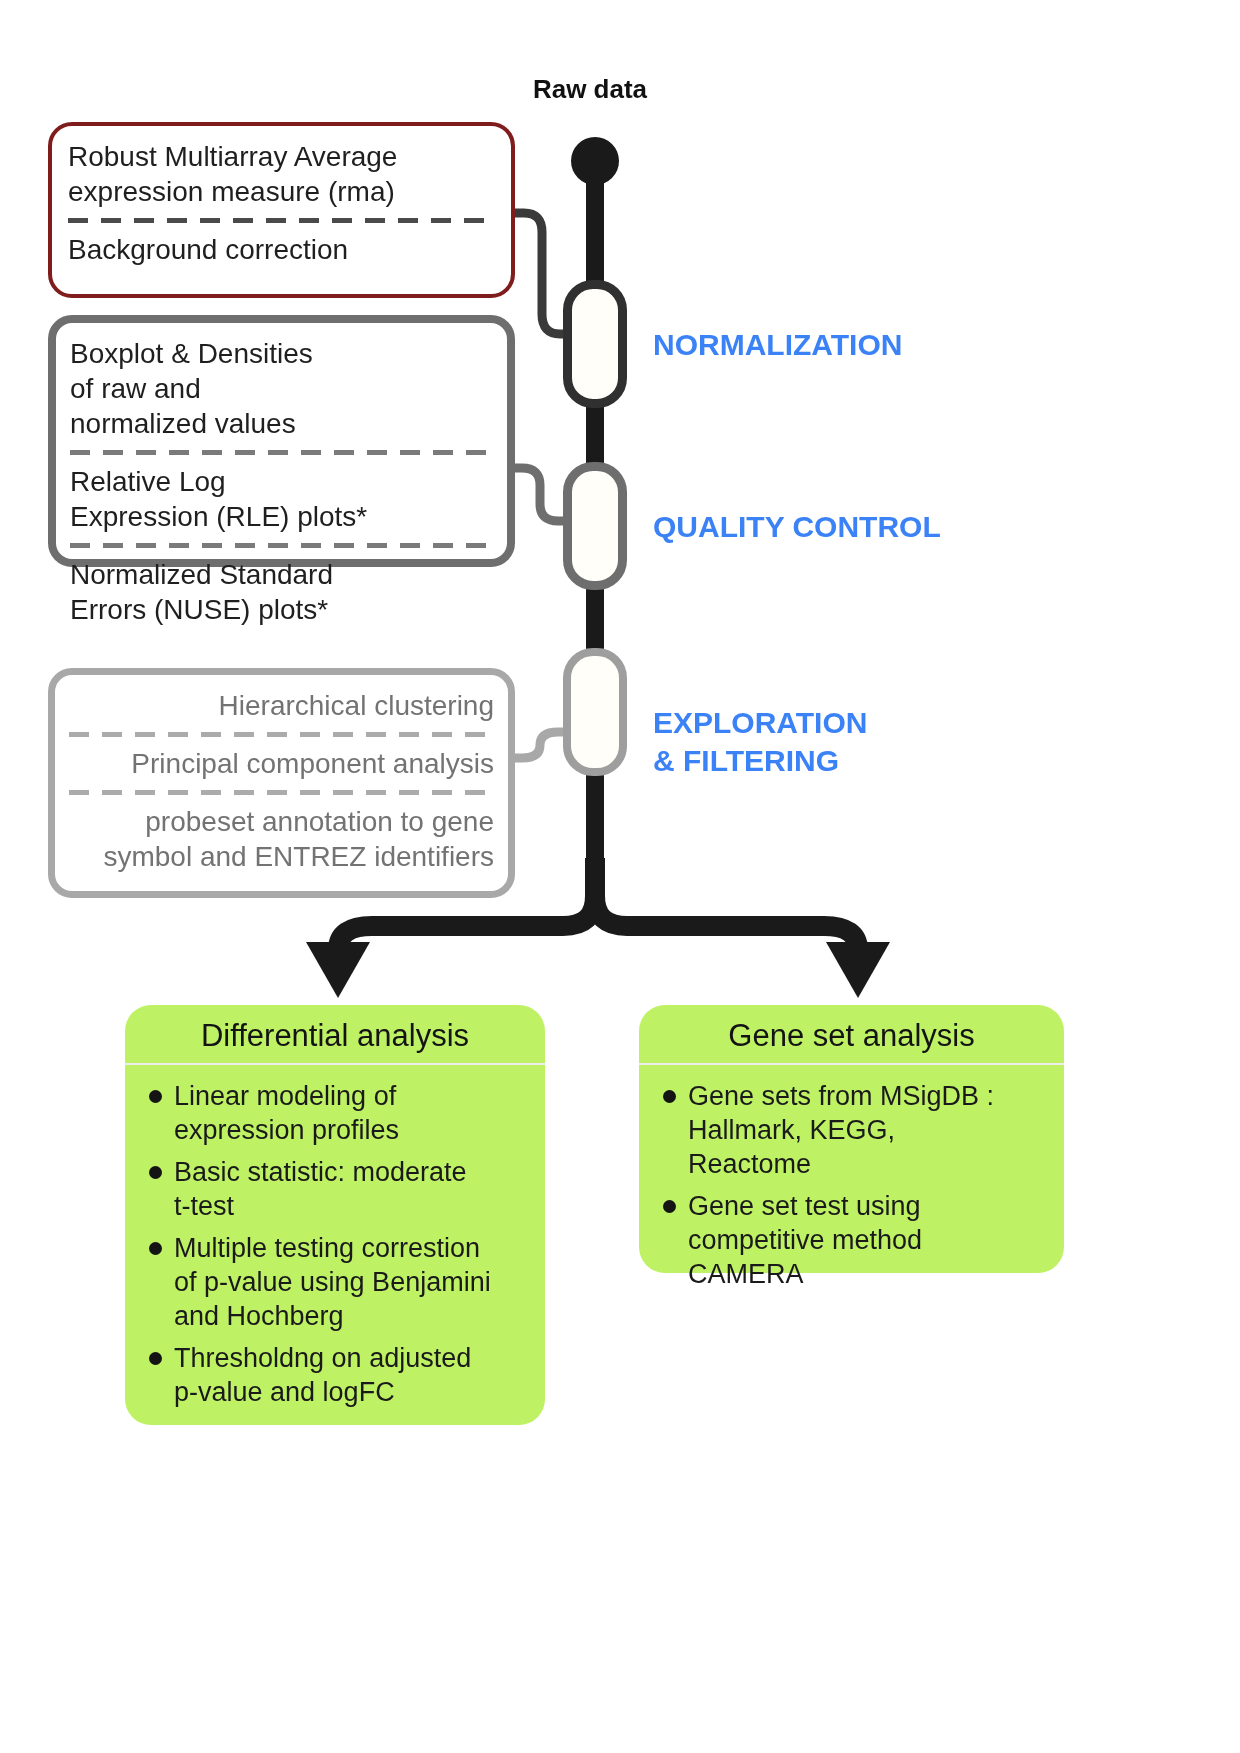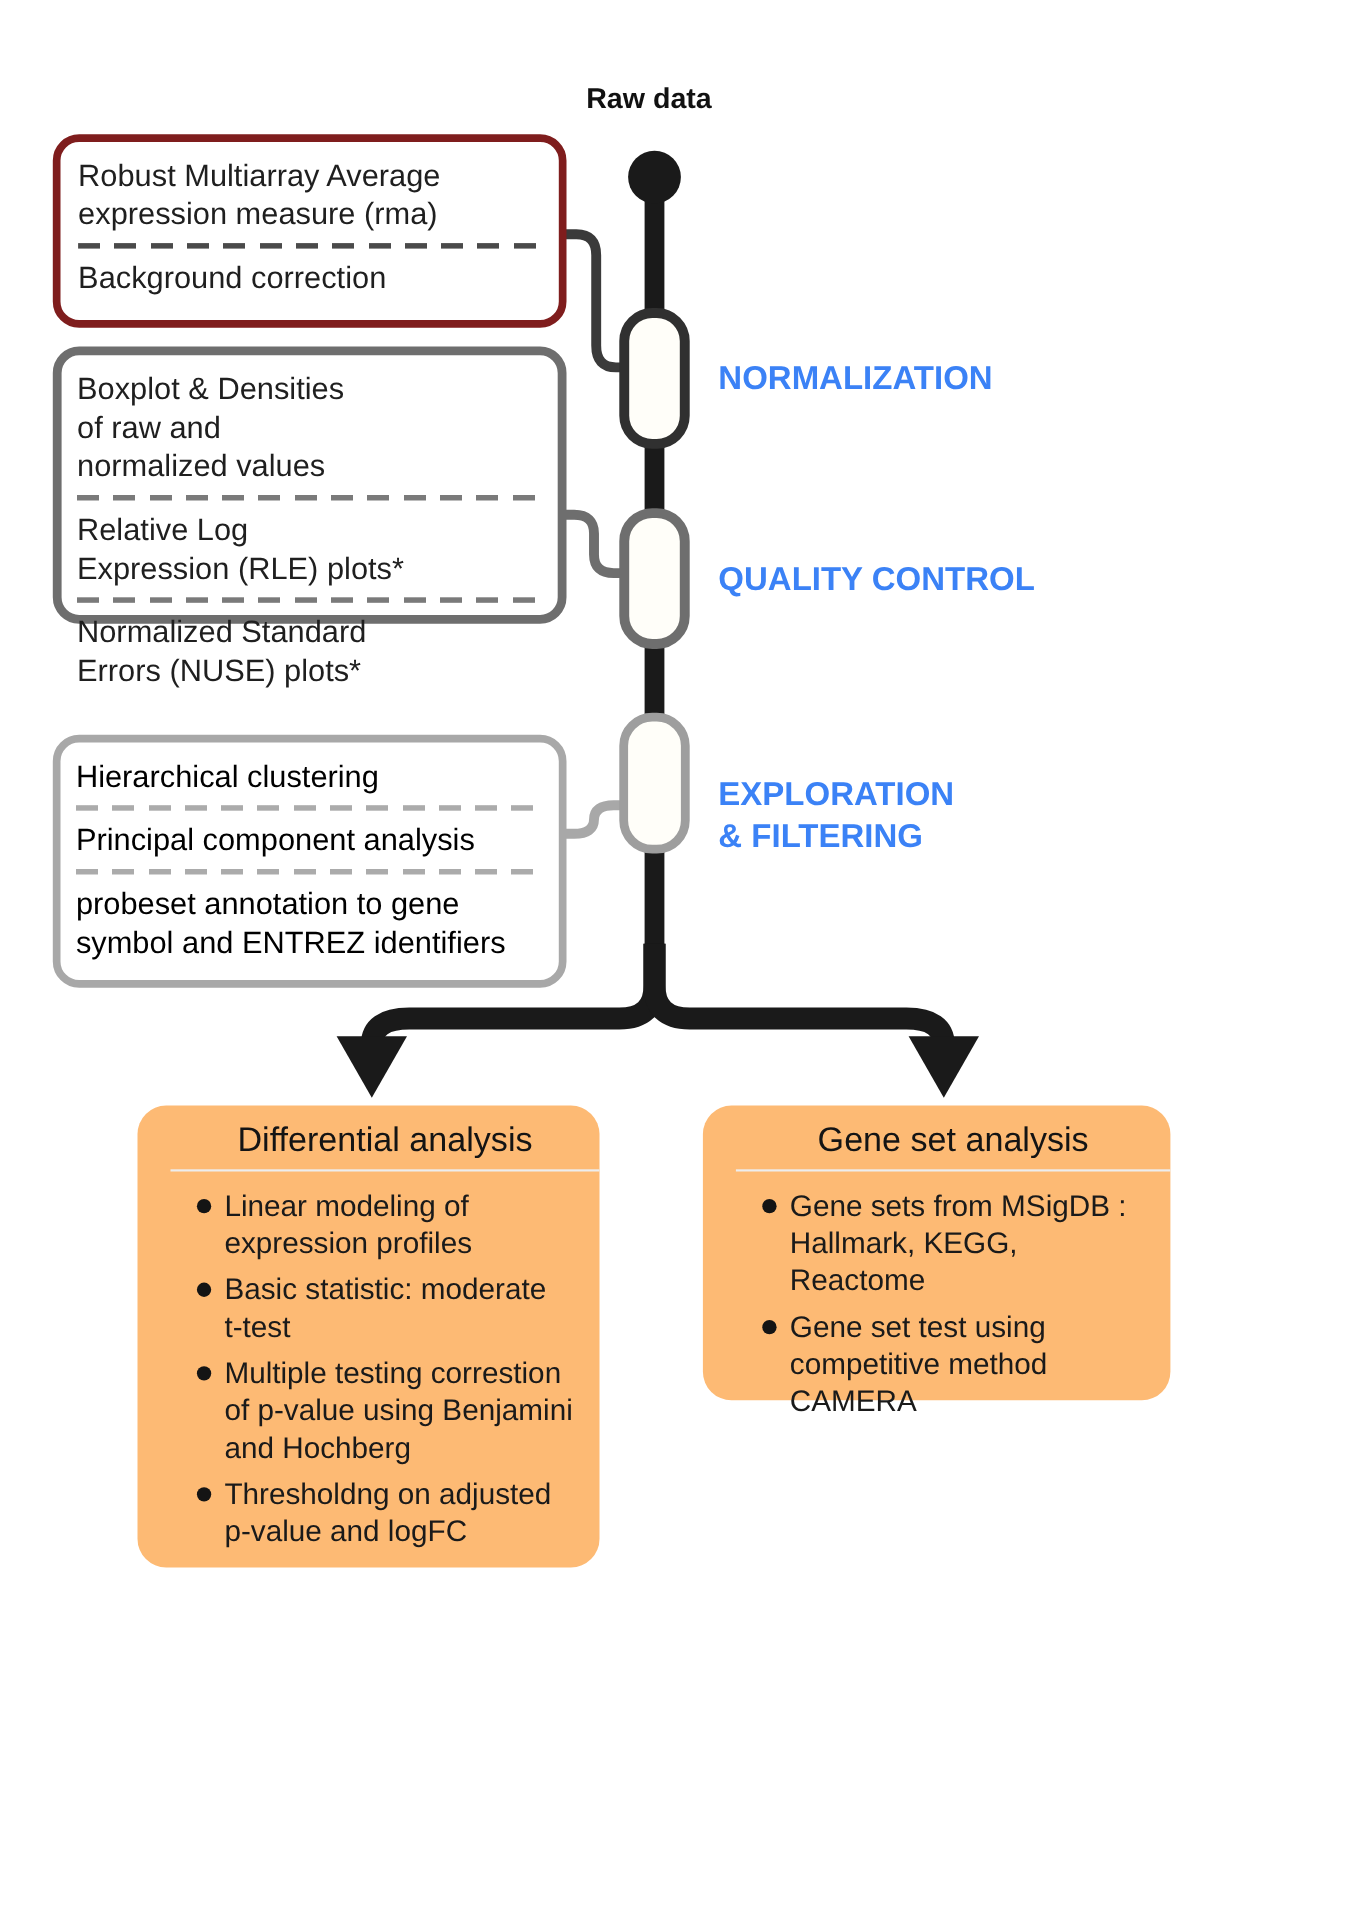--- a/index.html
+++ b/index.html
@@ -15,27 +15,27 @@
 
   .raw-label {
     position: absolute; left: 479px; top: 74px; width: 222px;
     text-align: center; font-size: 26px; font-weight: bold; color: #111;
   }
 
   .stage-box {
     position: absolute; left: 48px; width: 467px;
     background: #fff; border-radius: 24px; padding: 13px 14px;
   }
-  .box1 { top: 122px; height: 176px; border: 7px solid #7f1d1d; padding-left: 16px; }
+  .box1 { top: 122px; height: 176px; border: 4px solid #7f1d1d; padding-left: 16px; }
   .box2 { top: 315px; height: 252px; border: 8px solid #6e6e6e; }
   .box3 { top: 668px; height: 230px; border: 7px solid #a8a8a8; }
 
   .item { font-size: 28px; line-height: 35px; white-space: pre-line; }
   .item.dark { color: #1f1f1f; }
-  .item.gray { color: #000000; }
+  .item.gray { color: #737373; text-align: right; }
 
   .dash {
     height: 5px; margin: 9px 0;
     background: repeating-linear-gradient(90deg, currentColor 0 20px, transparent 20px 33px);
   }
   .dash1 { color: #4a4a4a; }
   .dash2 { color: #7a7a7a; }
   .dash3 { color: #ababab; }
 
   .pill {
@@ -48,21 +48,21 @@
 
   .stage-label {
     position: absolute; left: 653px;
     font-weight: bold; font-size: 30px; line-height: 38px;
     color: #3b82f6; white-space: pre-line;
   }
   .slabel1 { top: 326px; }
   .slabel2 { top: 508px; }
   .slabel3 { top: 704px; }
 
-  .output-box { position: absolute; top: 1005px; background: #fdba74; border-radius: 26px; padding-left: 30px; }
+  .output-box { position: absolute; top: 1005px; background: #bef264; border-radius: 26px; }
   .obox-left  { left: 125px; width: 420px; height: 420px; }
   .obox-right { left: 639px; width: 425px; height: 268px; }
 
   .output-title { text-align: center; font-size: 31px; padding-top: 13px; color: #141414; }
   .output-sep { height: 2px; background: #ededed; margin-top: 9px; }
 
   .bullets { padding: 14px 16px 0 24px; }
   .bullet { display: flex; margin-bottom: 8px; }
   .dot {
     flex: none; width: 13px; height: 13px; border-radius: 50%;

